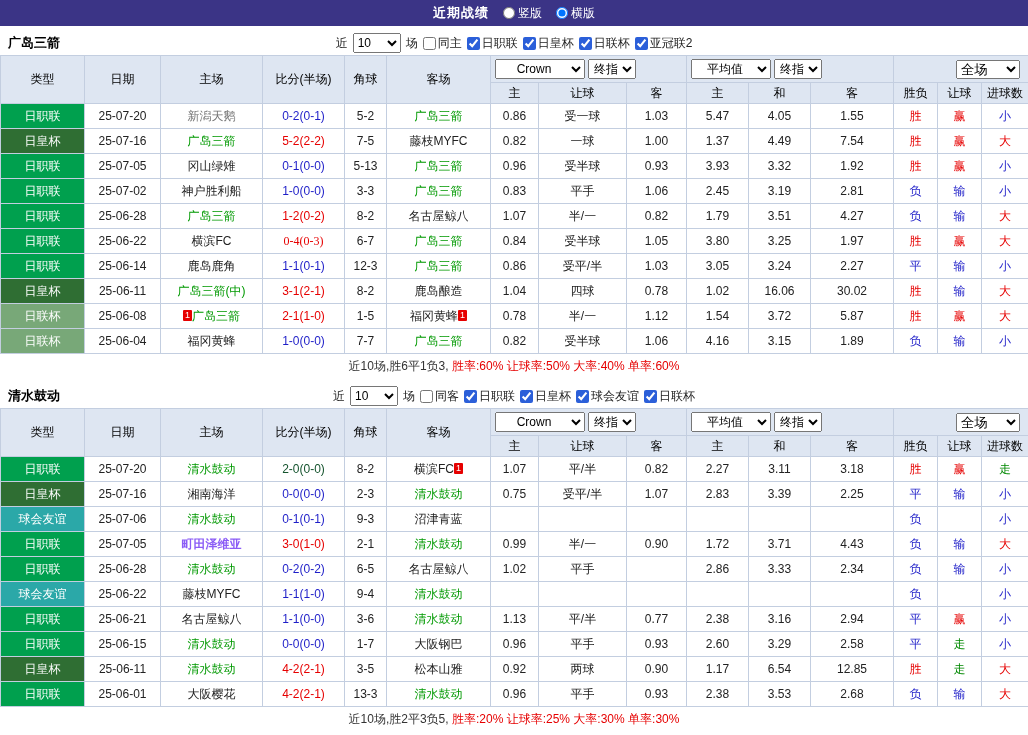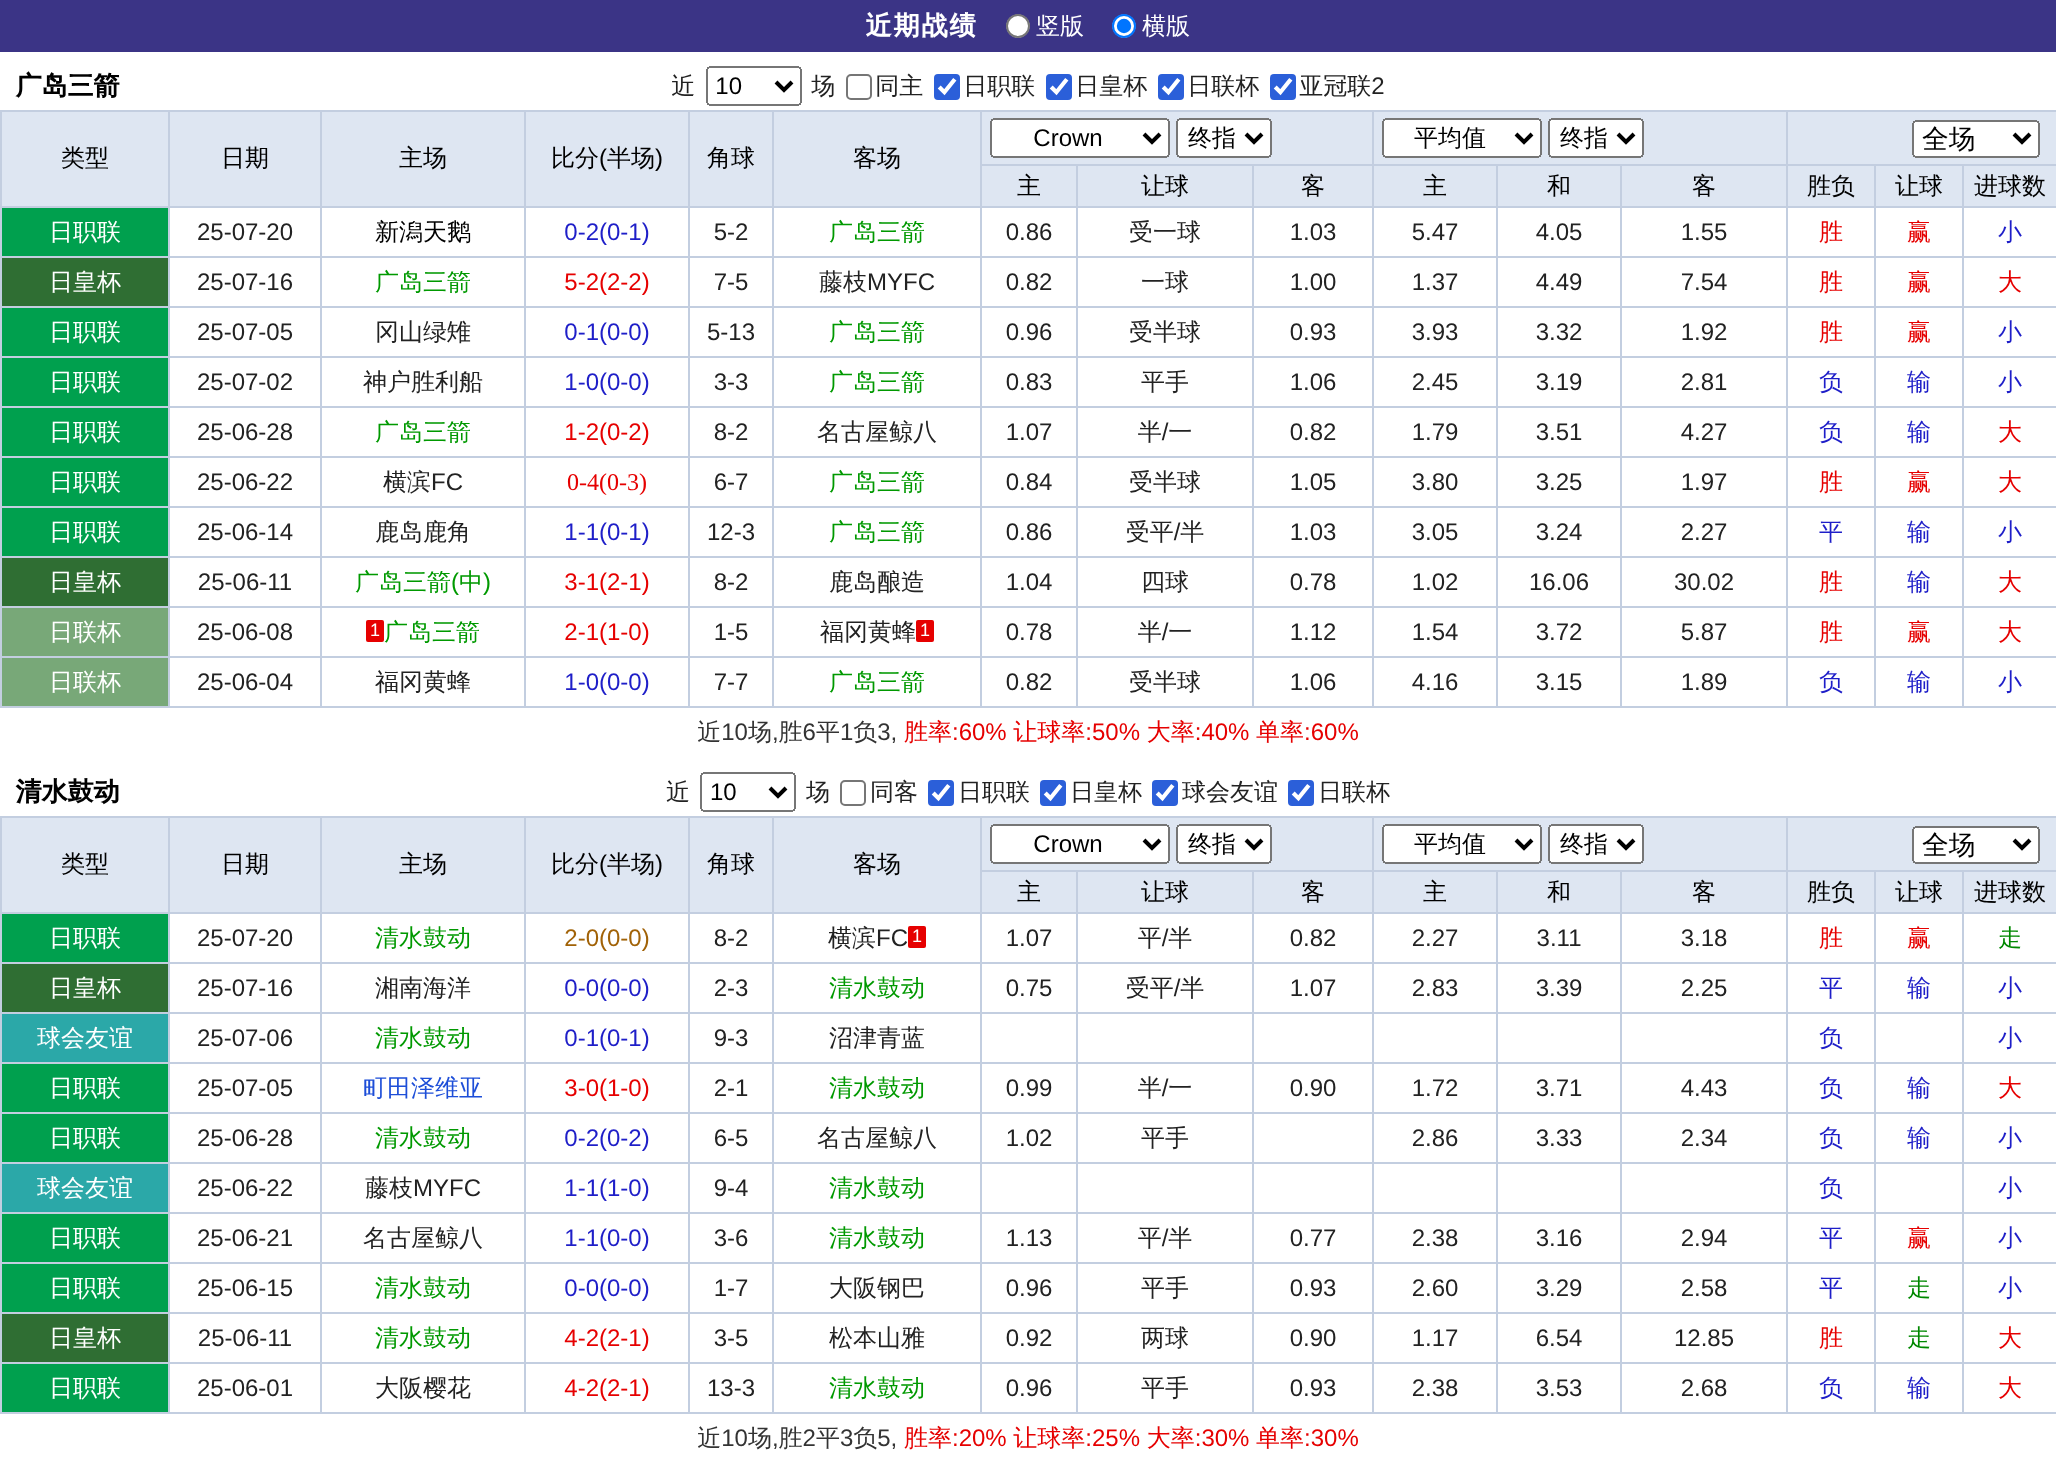--- a/index.html
+++ b/index.html
@@ -145,21 +145,21 @@
         <th>客</th>
         <th>胜负</th>
         <th>让球</th>
         <th>进球数</th>
       </tr>
     </thead>
     <tbody>
   <tr class="match-row">
     <td class="c-type" style="background: rgb(0, 160, 78);">日职联</td>
     <td class="c-date">25-07-20</td>
-    <td class="c-team"><span style="color: #000000;">新潟天鹅</span></td>
+    <td class="c-team"><span style="color: #737373;">新潟天鹅</span></td>
     <td class="c-score" style="color: rgb(30, 30, 200);">0-2(0-1)</td>
     <td class="c-corner">5-2</td>
     <td class="c-team"><span style="color: rgb(0, 153, 0);">广岛三箭</span></td>
     <td class="c-odd">0.86</td>
     <td class="c-odd">受一球</td>
     <td class="c-odd">1.03</td>
     <td class="c-odd">5.47</td>
     <td class="c-odd">4.05</td>
     <td class="c-odd">1.55</td>
     <td class="c-res" style="color: rgb(230, 0, 0);">胜</td>
@@ -411,21 +411,21 @@
         <th>胜负</th>
         <th>让球</th>
         <th>进球数</th>
       </tr>
     </thead>
     <tbody>
   <tr class="match-row">
     <td class="c-type" style="background: rgb(0, 160, 78);">日职联</td>
     <td class="c-date">25-07-20</td>
     <td class="c-team"><span style="color: rgb(0, 153, 0);">清水鼓动</span></td>
-    <td class="c-score" style="color: #a16207;">2-0(0-0)</td>
+    <td class="c-score" style="color: #14532d;">2-0(0-0)</td>
     <td class="c-corner">8-2</td>
     <td class="c-team"><span style="color: rgb(34, 34, 34);">横滨FC</span><span class="badge">1</span></td>
     <td class="c-odd">1.07</td>
     <td class="c-odd">平/半</td>
     <td class="c-odd">0.82</td>
     <td class="c-odd">2.27</td>
     <td class="c-odd">3.11</td>
     <td class="c-odd">3.18</td>
     <td class="c-res" style="color: rgb(230, 0, 0);">胜</td>
     <td class="c-res" style="color: rgb(230, 0, 0);">赢</td>
@@ -464,21 +464,21 @@
     <td class="c-odd"></td>
     <td class="c-odd"></td>
     <td class="c-res" style="color: rgb(30, 30, 200);">负</td>
     <td class="c-res" style="color: rgb(30, 30, 200);"></td>
     <td class="c-res" style="color: rgb(30, 30, 200);">小</td>
   </tr>
 
   <tr class="match-row">
     <td class="c-type" style="background: rgb(0, 160, 78);">日职联</td>
     <td class="c-date">25-07-05</td>
-    <td class="c-team"><span style="color: #1d4ed8;">町田泽维亚</span></td>
+    <td class="c-team"><span style="color: #8b5cf6; font-weight: bold;">町田泽维亚</span></td>
     <td class="c-score" style="color: rgb(230, 0, 0);">3-0(1-0)</td>
     <td class="c-corner">2-1</td>
     <td class="c-team"><span style="color: rgb(0, 153, 0);">清水鼓动</span></td>
     <td class="c-odd">0.99</td>
     <td class="c-odd">半/一</td>
     <td class="c-odd">0.90</td>
     <td class="c-odd">1.72</td>
     <td class="c-odd">3.71</td>
     <td class="c-odd">4.43</td>
     <td class="c-res" style="color: rgb(30, 30, 200);">负</td>

